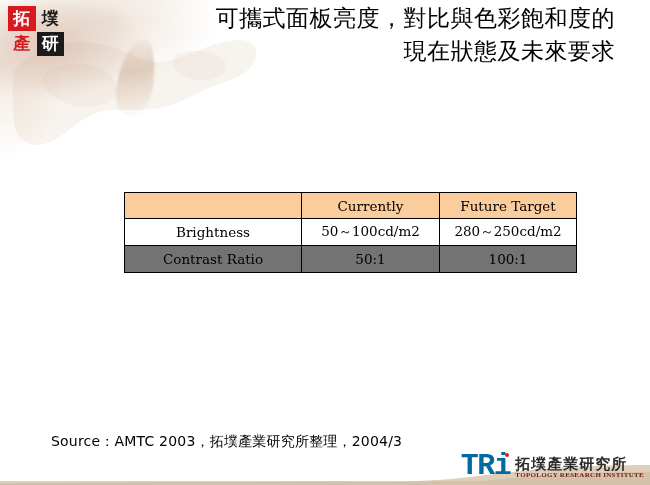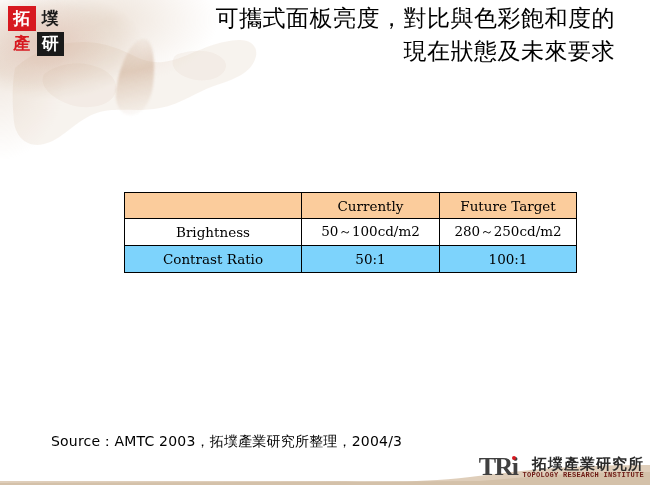--- a/index.html
+++ b/index.html
@@ -124,21 +124,21 @@
     text-align: center;
     vertical-align: middle;
     height: 26px;
     padding: 0 2px;
     font-weight: normal;
   }
   #spec-table col.c0 { width: 177px; }
   #spec-table col.c1 { width: 138px; }
   #spec-table col.c2 { width: 137px; }
   #spec-table thead td { background: #fbcc9c; height: 25px; }
-  #spec-table tr.band td { background: #7dd3fc; }
+  #spec-table tr.band td { background: #737373; }
   #spec-table tr.plain td { background: #ffffff; }
 
   
   #source-note {
     position: absolute;
     left: 10px;
     top: 433px;
     font-family: "DejaVu Sans", "Liberation Sans", sans-serif;
     font-size: 14px;
     color: #000000;
@@ -158,48 +158,48 @@
   #tri-logo {
     position: absolute;
     right: 6px;
     bottom: 5px;
     height: 30px;
     display: flex;
     align-items: flex-end;
     gap: 5px;
   }
   #tri-logo .tri-word {
-    font-family: Liberation Serif, serif;
-    font-size: 26px;
-    font-weight: bold;
-    color: #404040;
+    font-family: Liberation Mono, monospace;
+    font-size: 30px;
+    font-weight: bold;
+    color: #0369a1;
     letter-spacing: -1.5px;
     line-height: 0.95;
     position: relative;
   }
   #tri-logo .tri-dot {
     position: absolute;
     right: 1px;
     top: 1px;
     width: 4px;
     height: 4px;
     background: #d71920;
     border-radius: 50%;
   }
-  #tri-logo .tri-text { display: flex; flex-direction: column; align-items: flex-end; }
+  #tri-logo .tri-text { display: flex; flex-direction: column; align-items: flex-start; }
   #tri-logo .tri-cn {
     font-family: "DejaVu Sans", sans-serif;
     font-size: 15px;
     font-weight: bold;
     color: #2b2b2b;
     letter-spacing: 1px;
     line-height: 1.05;
   }
   #tri-logo .tri-en {
-    font-family: Liberation Mono, monospace;
+    font-family: Liberation Serif, serif;
     font-size: 7px;
     font-weight: bold;
     color: #6e1a14;
     letter-spacing: 0.3px;
     line-height: 1.1;
   }
 </style>
 </head>
 <body>
 

